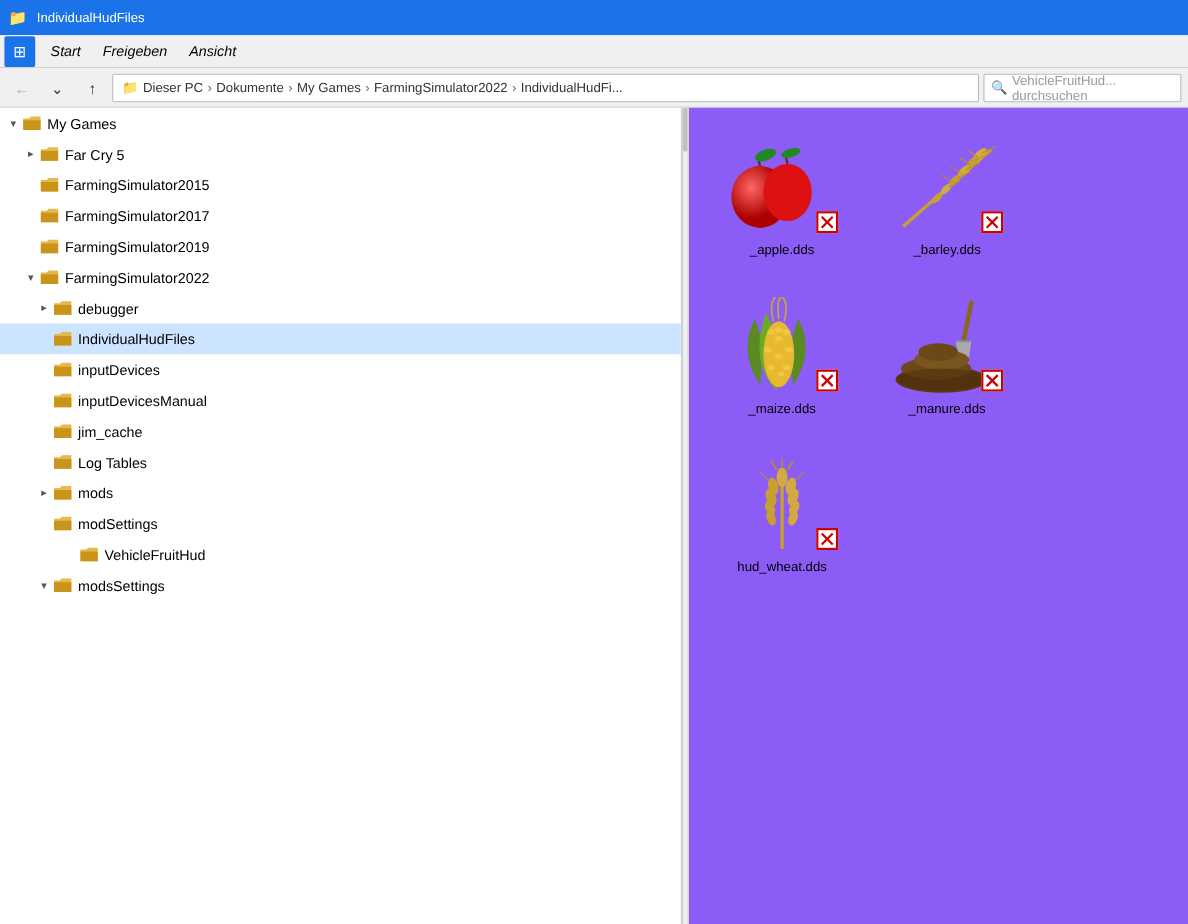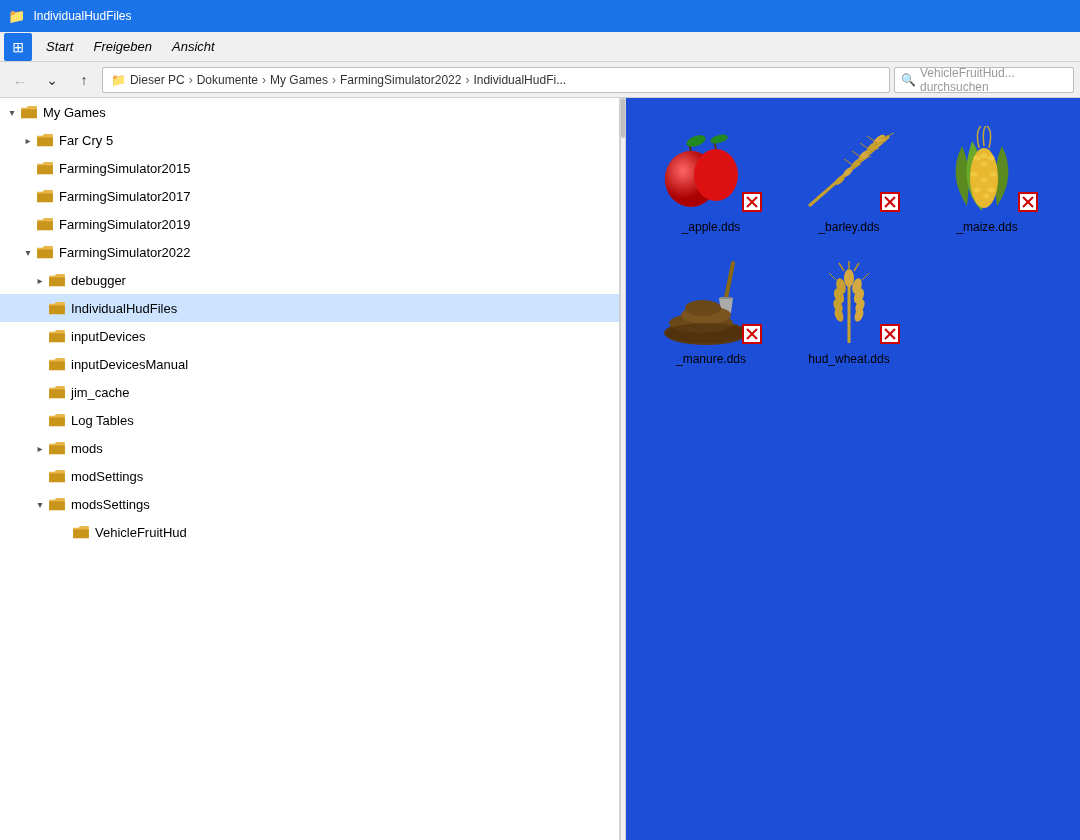--- a/index.html
+++ b/index.html
@@ -141,27 +141,27 @@
       color: #000;
     }
 
     .indent-1 { padding-left: 20px; text-align: right; }
     .indent-2 { padding-left: 32px; }
     .indent-3 { padding-left: 56px; }
 
     
     .right-panel {
       flex: 1;
-      background: #1d4ed8;
+      background: #8b5cf6;
       overflow-y: auto;
       padding: 20px;
       display: flex;
       flex-wrap: wrap;
       align-content: flex-start;
-      gap: 8px;
+      gap: 20px;
     }
     .right-panel::-webkit-scrollbar { width: 10px; }
     .right-panel::-webkit-scrollbar-track { background: #f0f0f0; }
     .right-panel::-webkit-scrollbar-thumb { background: #c0c0c0; }
 
     .scrollbar-divider {
       width: 6px;
       background: #f0f0f0;
       border-left: 1px solid #d0d0d0;
       border-right: 1px solid #d0d0d0;
@@ -413,40 +413,40 @@
       <div class="tree-arrow empty"></div>
       <div class="folder-icon">
         <svg viewBox="0 0 20 16">
             <path class="folder-yellow" d="M1,3 L7,3 L9,1 L19,1 L19,15 L1,15 Z"></path>
             <path class="folder-yellow-dark" d="M1,5 L19,5 L19,15 L1,15 Z"></path>
           </svg>
       </div>
       <span class="tree-label">modSettings</span>
     </div>
 
+    <div class="tree-item indent-3">
+      <div class="tree-arrow empty"></div>
+      <div class="folder-icon">
+        <svg viewBox="0 0 20 16">
+            <path class="folder-yellow" d="M1,3 L7,3 L9,1 L19,1 L19,15 L1,15 Z"></path>
+            <path class="folder-yellow-dark" d="M1,5 L19,5 L19,15 L1,15 Z"></path>
+          </svg>
+      </div>
+      <span class="tree-label">VehicleFruitHud</span>
+    </div>
+
     <div class="tree-item indent-2">
       <div class="tree-arrow open"></div>
       <div class="folder-icon">
         <svg viewBox="0 0 20 16">
             <path class="folder-yellow" d="M1,3 L7,3 L9,1 L19,1 L19,15 L1,15 Z"></path>
             <path class="folder-yellow-dark" d="M1,5 L19,5 L19,15 L1,15 Z"></path>
           </svg>
       </div>
       <span class="tree-label">modsSettings</span>
-    </div>
-
-    <div class="tree-item indent-3">
-      <div class="tree-arrow empty"></div>
-      <div class="folder-icon">
-        <svg viewBox="0 0 20 16">
-            <path class="folder-yellow" d="M1,3 L7,3 L9,1 L19,1 L19,15 L1,15 Z"></path>
-            <path class="folder-yellow-dark" d="M1,5 L19,5 L19,15 L1,15 Z"></path>
-          </svg>
-      </div>
-      <span class="tree-label">VehicleFruitHud</span>
     </div>
 
   </div>
 
   <div class="scrollbar-divider">
     <div class="scrollbar-thumb"></div>
   </div>
 
   <div class="right-panel">
 

